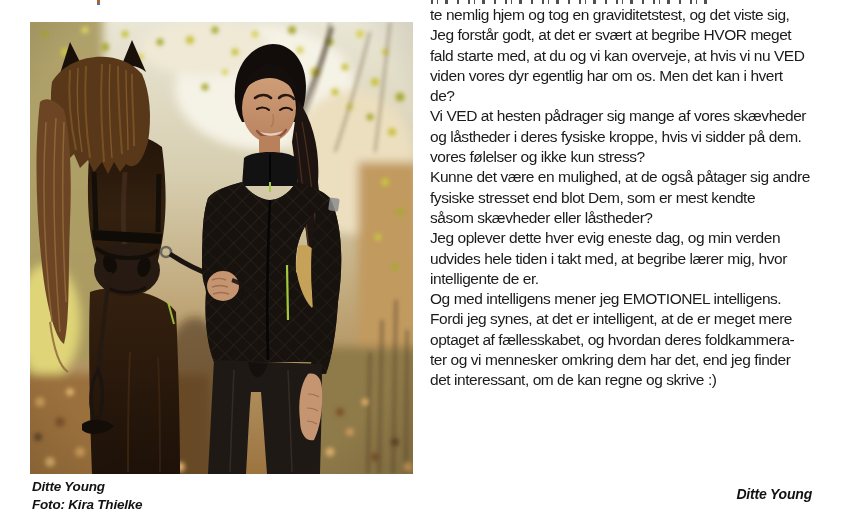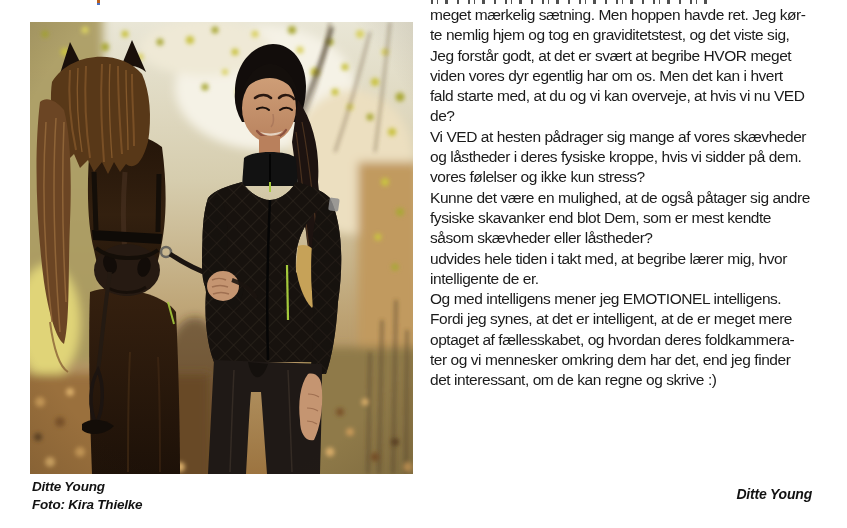--- a/index.html
+++ b/index.html
@@ -318,32 +318,32 @@
     <rect x="0" y="0" width="383" height="452" fill="url(#vign)"></rect>
   </svg>
 </div>
 
 <div class="photo-caption">
   <div>Ditte Young</div>
   <div>Foto: Kira Thielke</div>
 </div>
 
 <div class="article-col">
-    <div class="line">meget mærkelig sætning. Men hoppen havde ret. Jeg kør-</div>
     <div class="line">te nemlig hjem og tog en graviditetstest, og det viste sig,</div>
     <div class="line">Jeg forstår godt, at det er svært at begribe HVOR meget</div>
+    <div class="line">fald starte med, at du og vi kan overveje, at hvis vi nu VED</div>
     <div class="line">viden vores dyr egentlig har om os. Men det kan i hvert</div>
-    <div class="line">fald starte med, at du og vi kan overveje, at hvis vi nu VED</div>
     <div class="line">de?</div>
     <div class="line">Vi VED at hesten pådrager sig mange af vores skævheder</div>
     <div class="line">og låstheder i deres fysiske kroppe, hvis vi sidder på dem.</div>
     <div class="line">vores følelser og ikke kun stress?</div>
     <div class="line">Kunne det være en mulighed, at de også påtager sig andre</div>
-    <div class="line">fysiske skavanker end blot Dem, som er mest kendte</div>
+    <div class="line">fysiske stresset end blot Dem, som er mest kendte</div>
     <div class="line">såsom skævheder eller låstheder?</div>
+    <div class="line">Jeg oplever dette hver evig eneste dag, og min verden</div>
     <div class="line">udvides hele tiden i takt med, at begribe lærer mig, hvor</div>
     <div class="line">intelligente de er.</div>
     <div class="line">Og med intelligens mener jeg EMOTIONEL intelligens.</div>
     <div class="line">Fordi jeg synes, at det er intelligent, at de er meget mere</div>
     <div class="line">optaget af fællesskabet, og hvordan deres foldkammera-</div>
     <div class="line">ter og vi mennesker omkring dem har det, end jeg finder</div>
     <div class="line">det interessant, om de kan regne og skrive :)</div>
   </div>
 
 <div class="signoff">Ditte Young</div>

